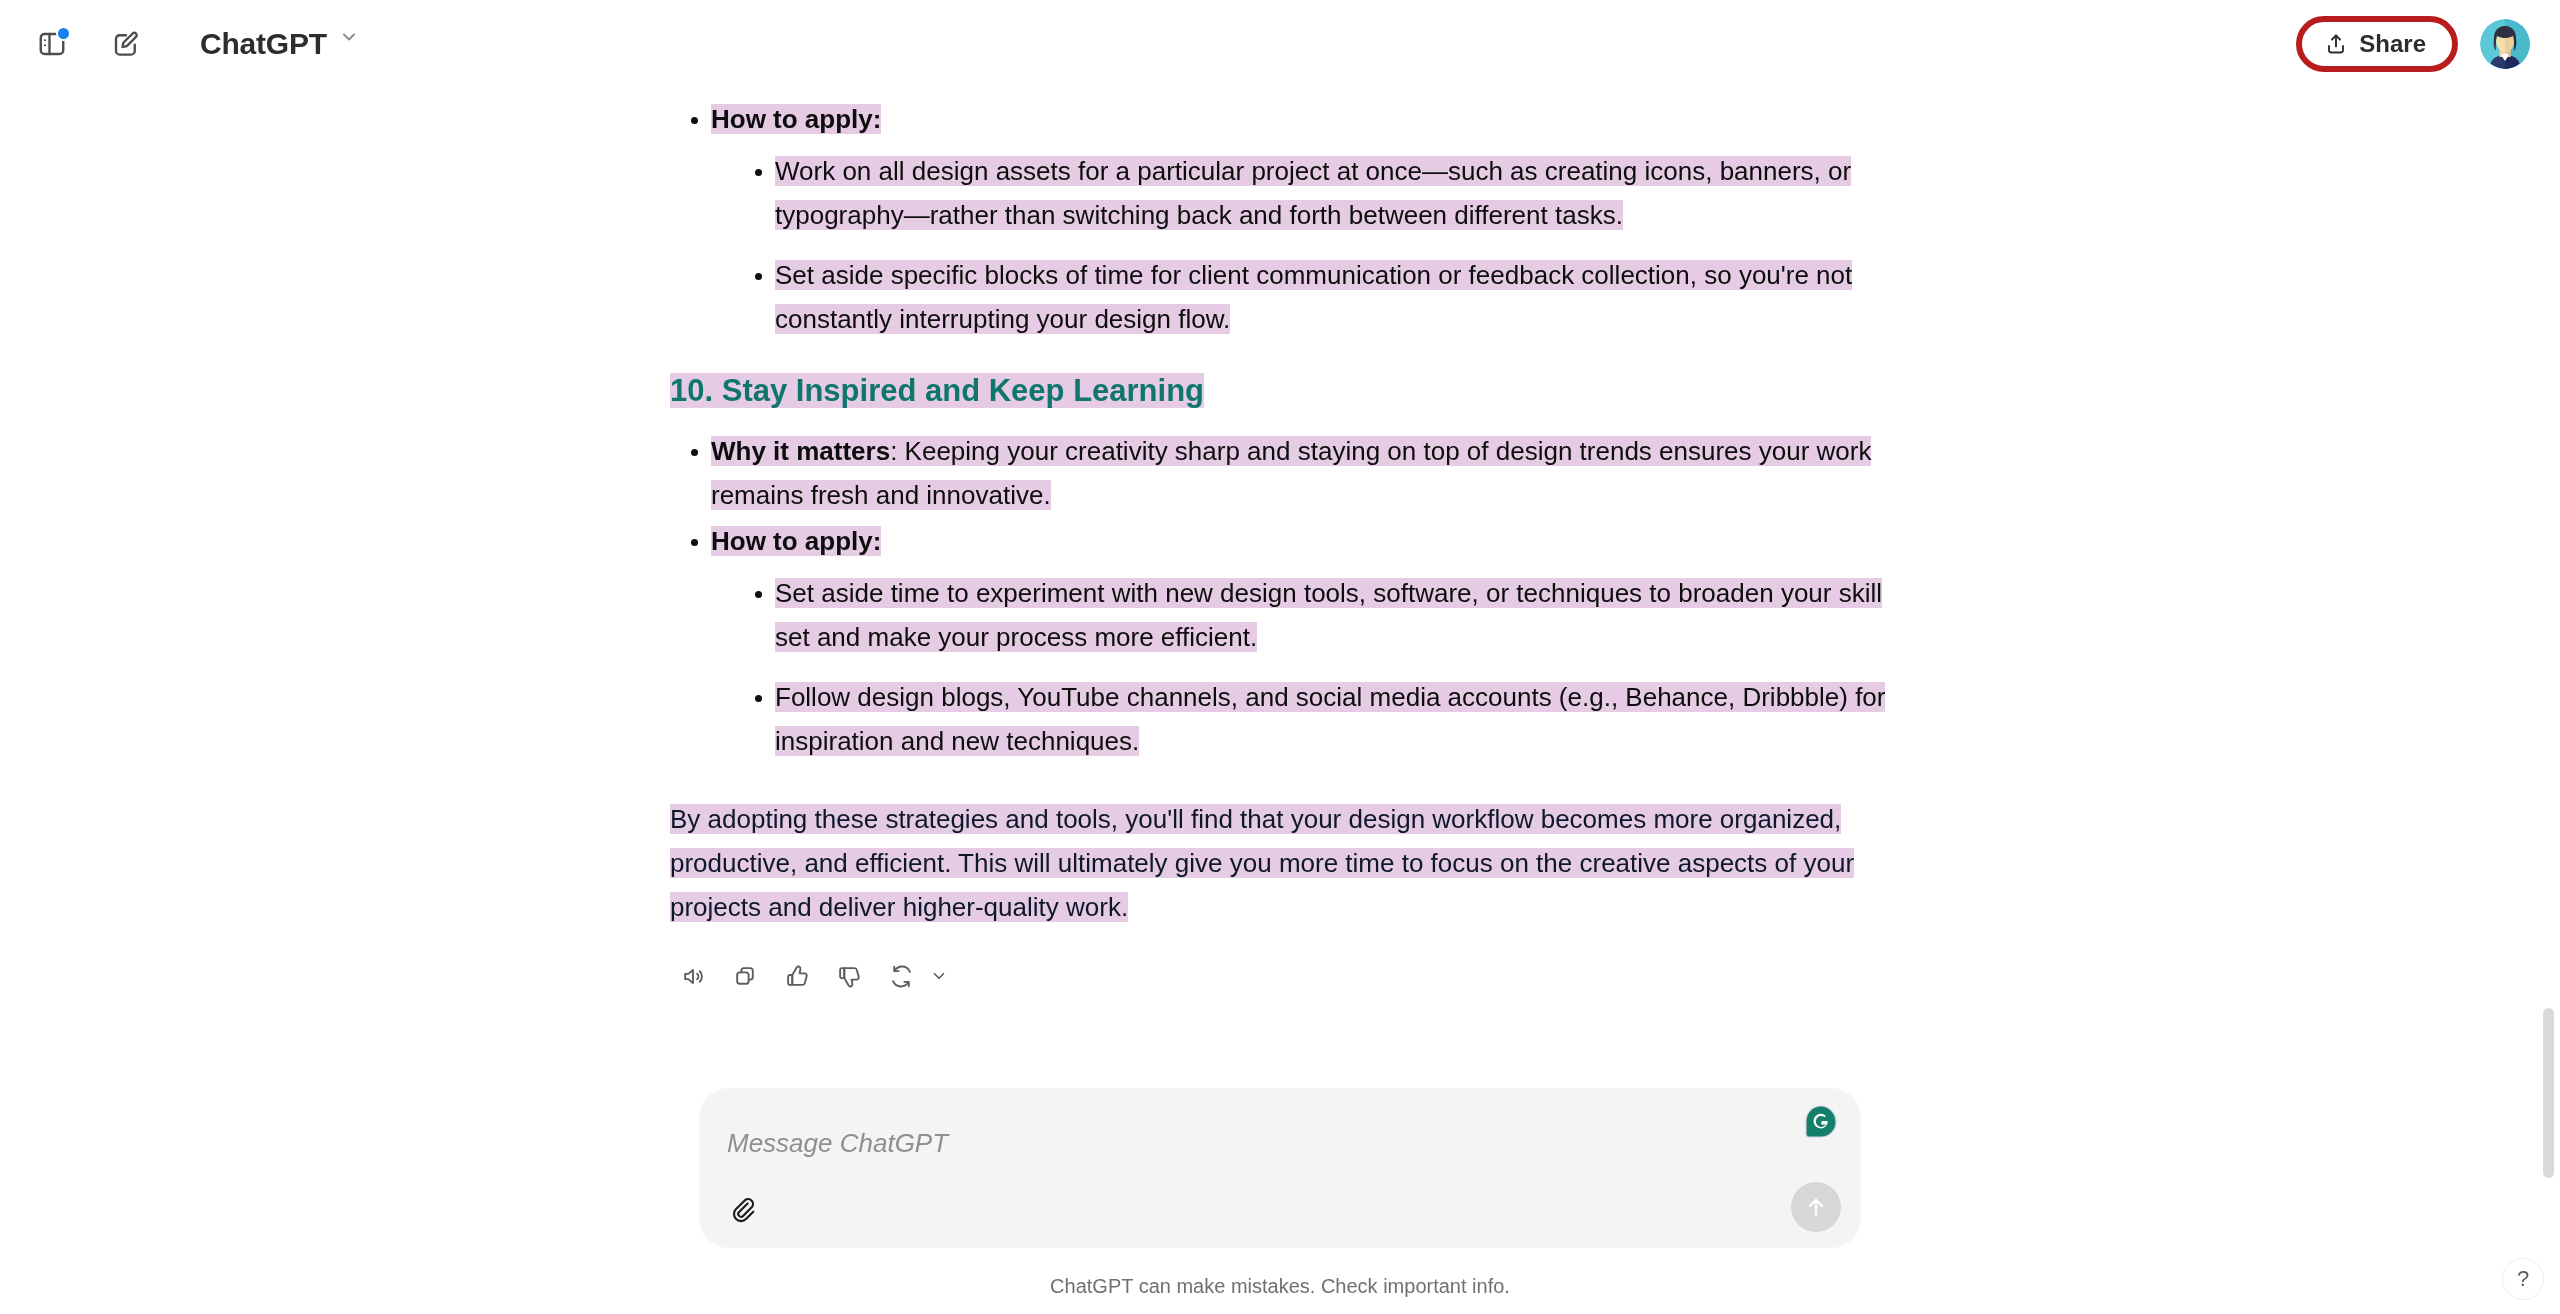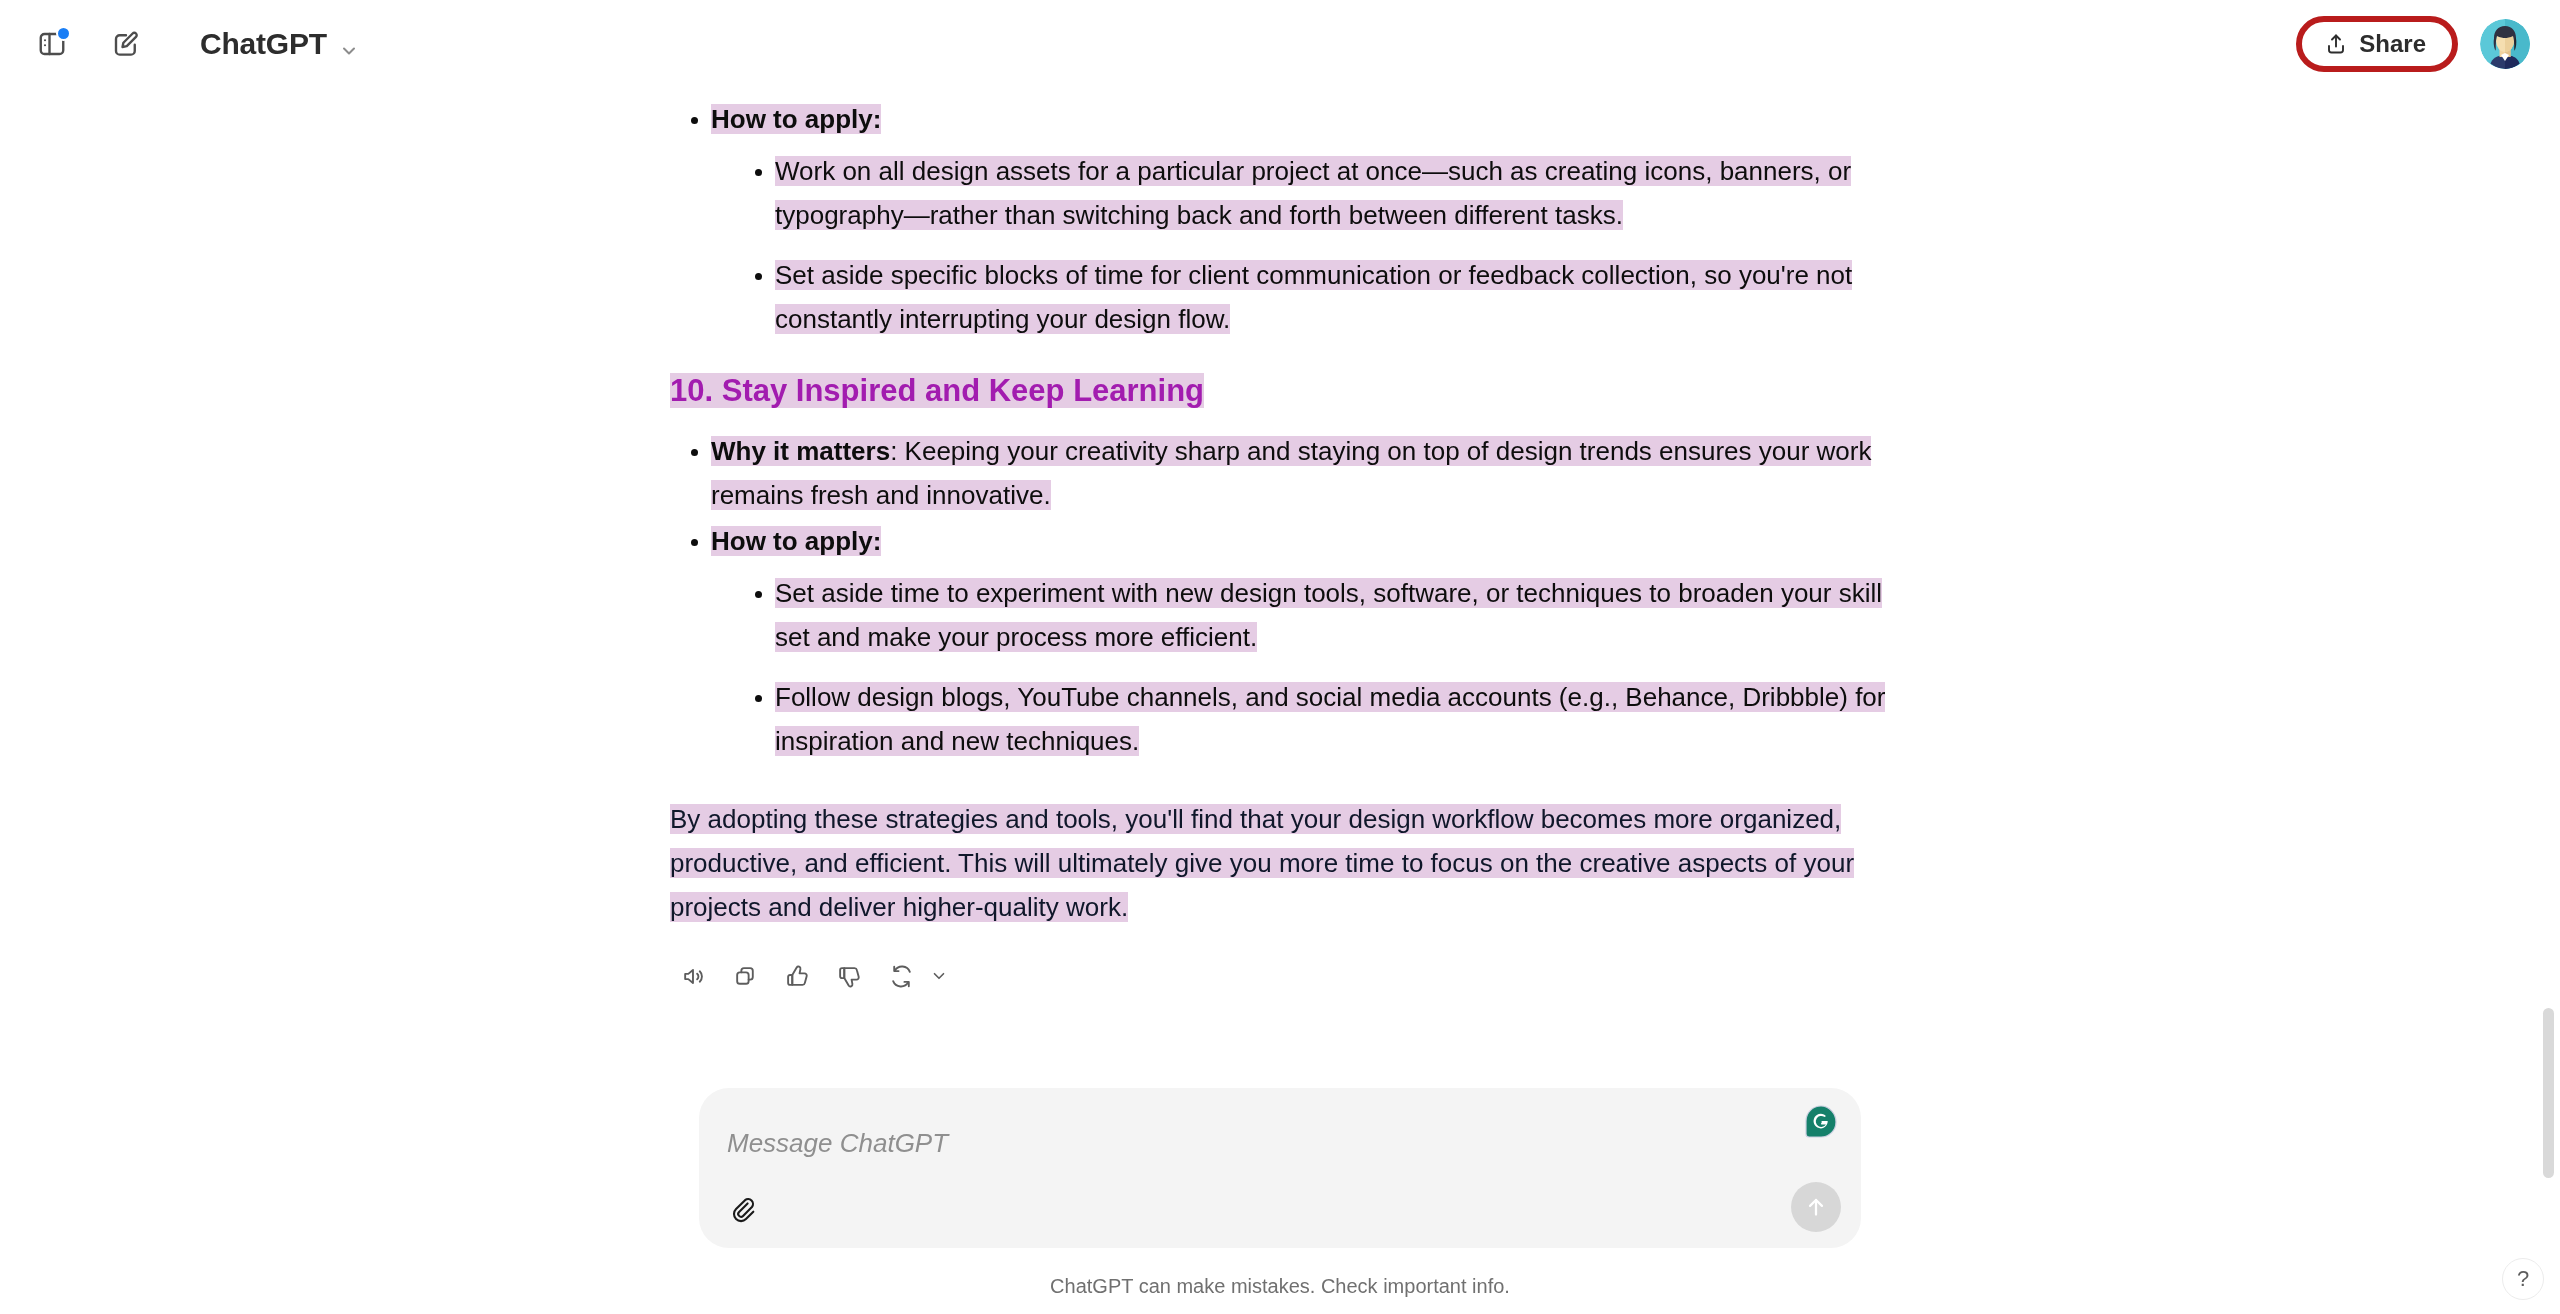--- a/index.html
+++ b/index.html
@@ -40,21 +40,21 @@
   .blue-dot {
     position: absolute;
     top: 8px; right: 7px;
     width: 15px; height: 15px;
     border-radius: 50%;
     background: #1a7ef5;
     border: 2px solid #ffffff;
   }
   .brand {
     display: flex;
-    align-items: flex-end;
+    align-items: flex-start;
     gap: 12px;
     margin-left: 18px;
     padding: 6px 12px 6px 8px;
     border-radius: 10px;
     cursor: pointer;
   }
   .brand-title {
     font-size: 30px;
     font-weight: 700;
     color: #2d2d2d;
@@ -155,21 +155,21 @@
     width: 7px; height: 7px;
     border-radius: 50%;
     background: #0d0d0d;
   }
 
   h3.section-heading {
     font-size: 31px;
     font-weight: 700;
     line-height: 48px;
     margin: 26px 0 14px 0;
-    color: #a21caf;
+    color: #0f766e;
   }
   .closing-para {
     font-size: 26px;
     line-height: 44px;
     margin-top: 34px;
     color: #0f172a;
   }
   b, strong { font-weight: 700; }
 
   

